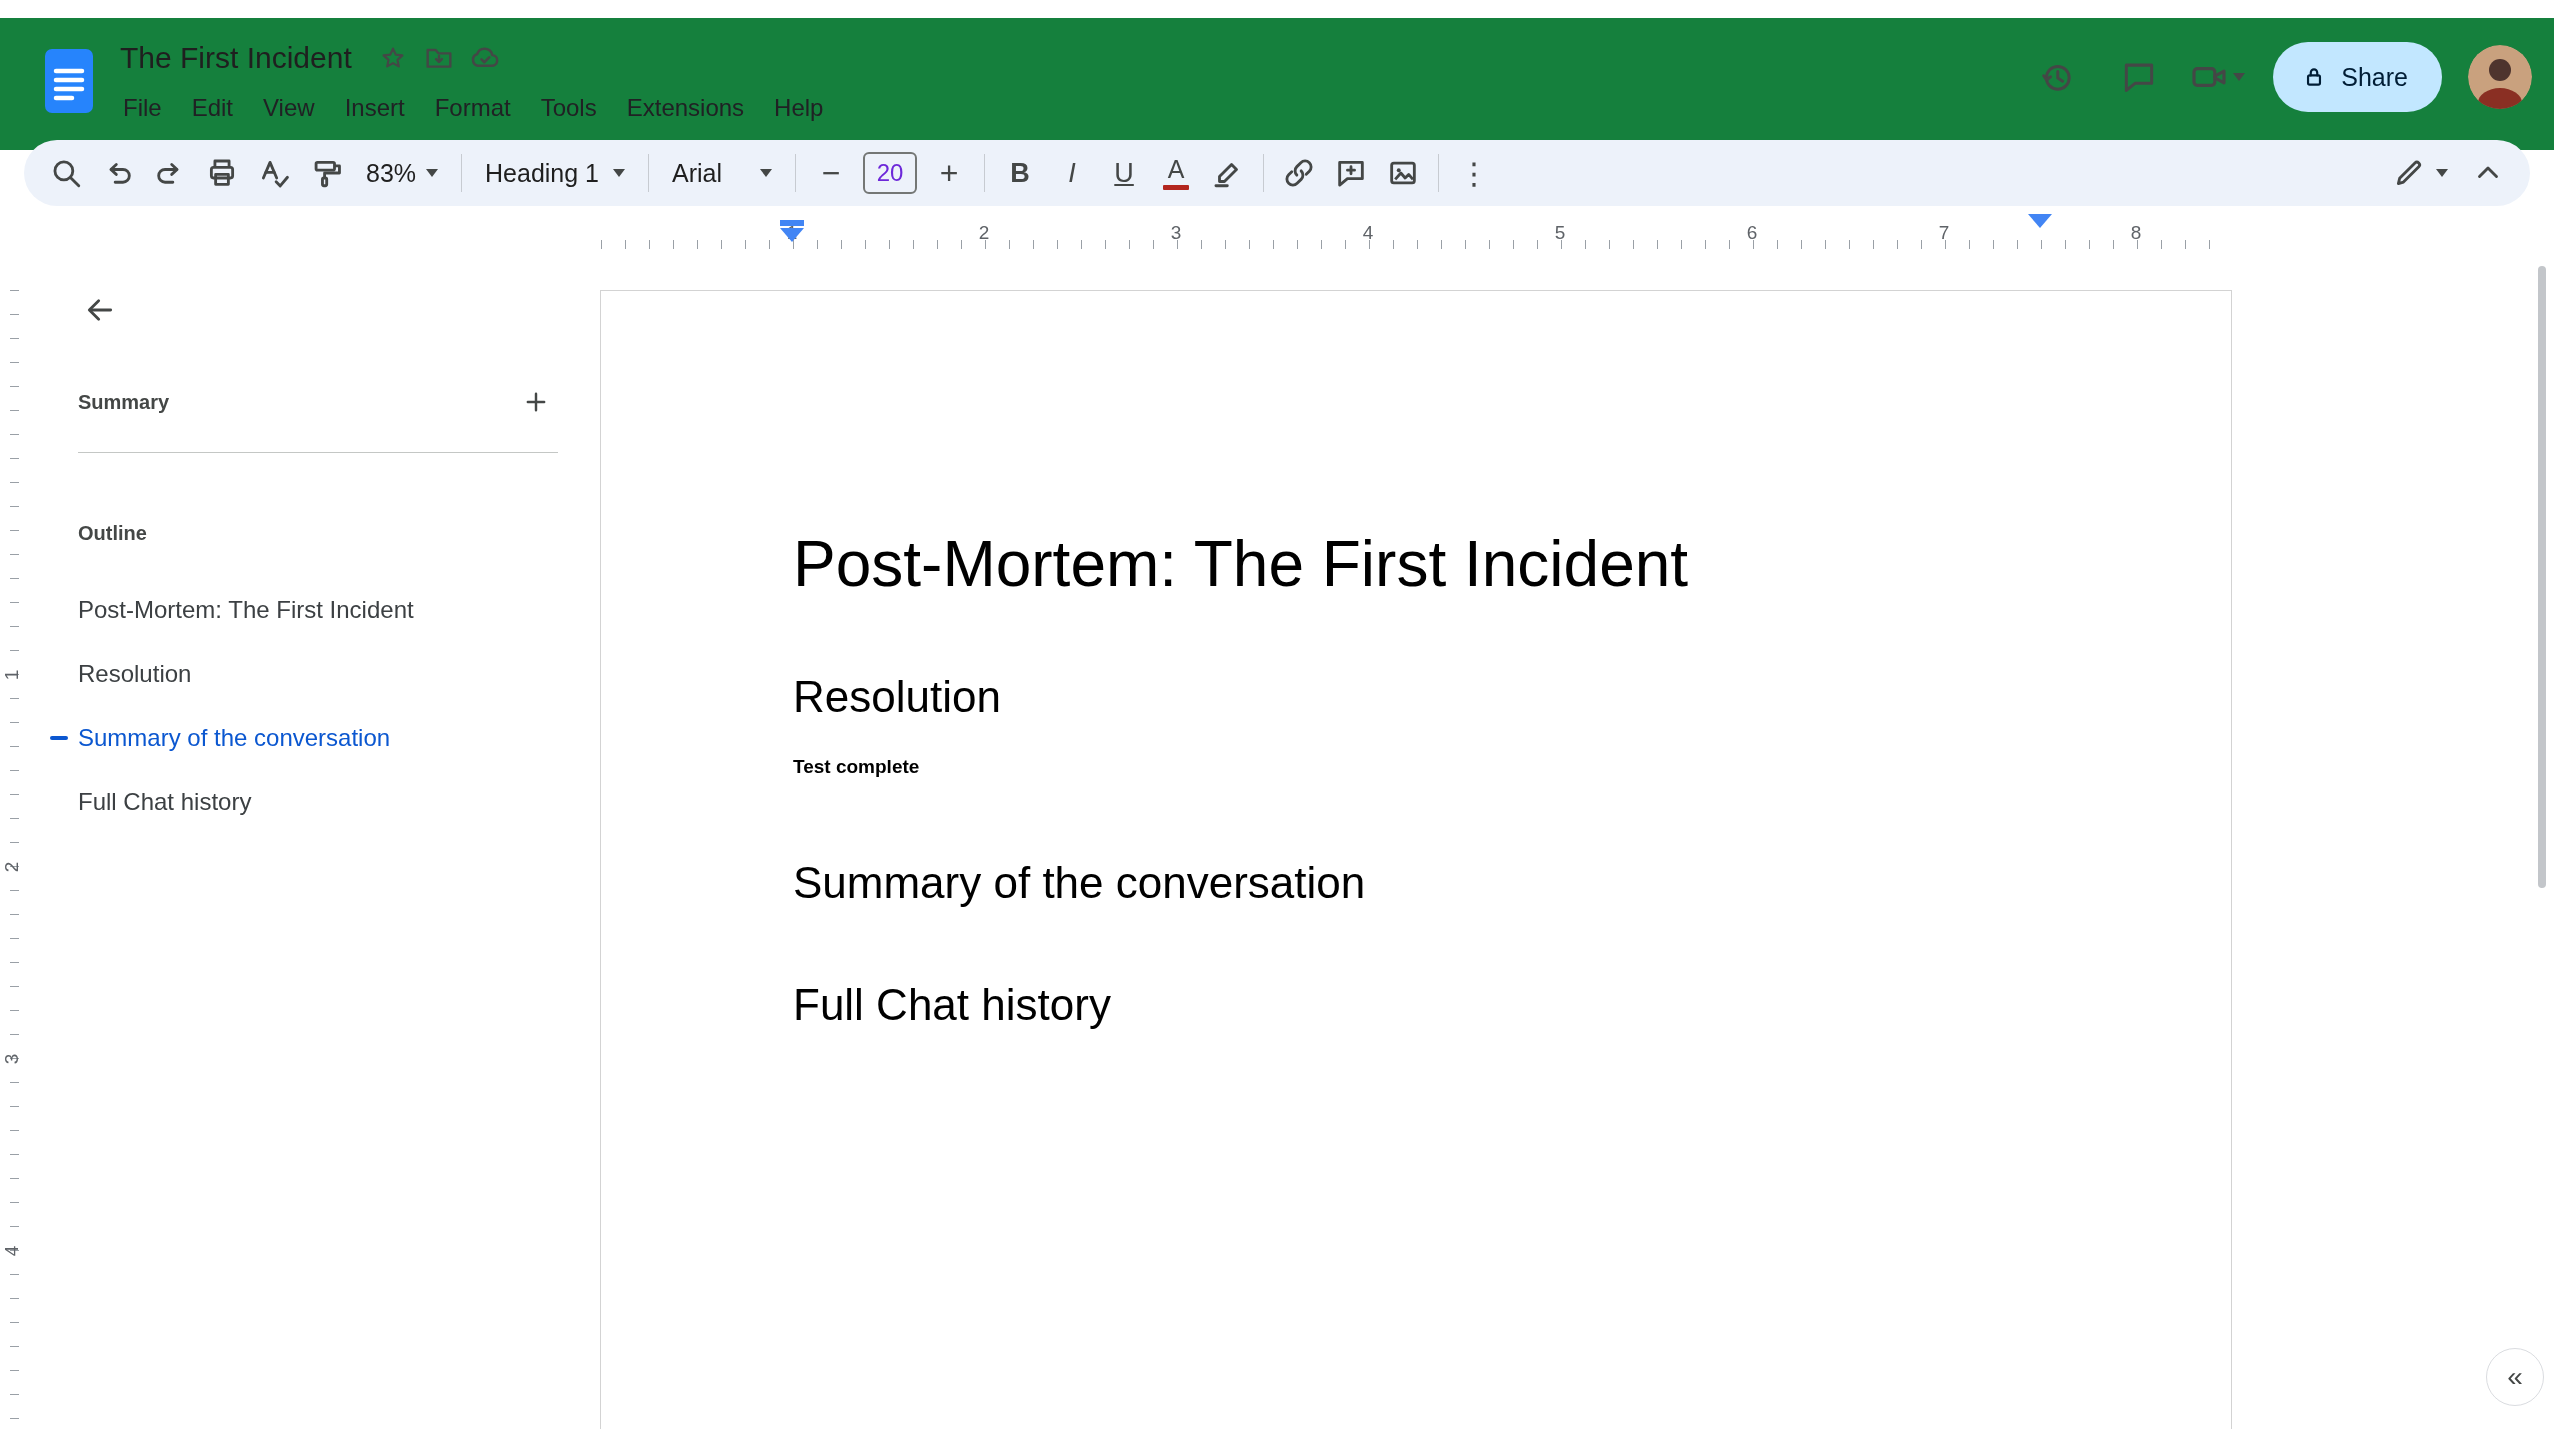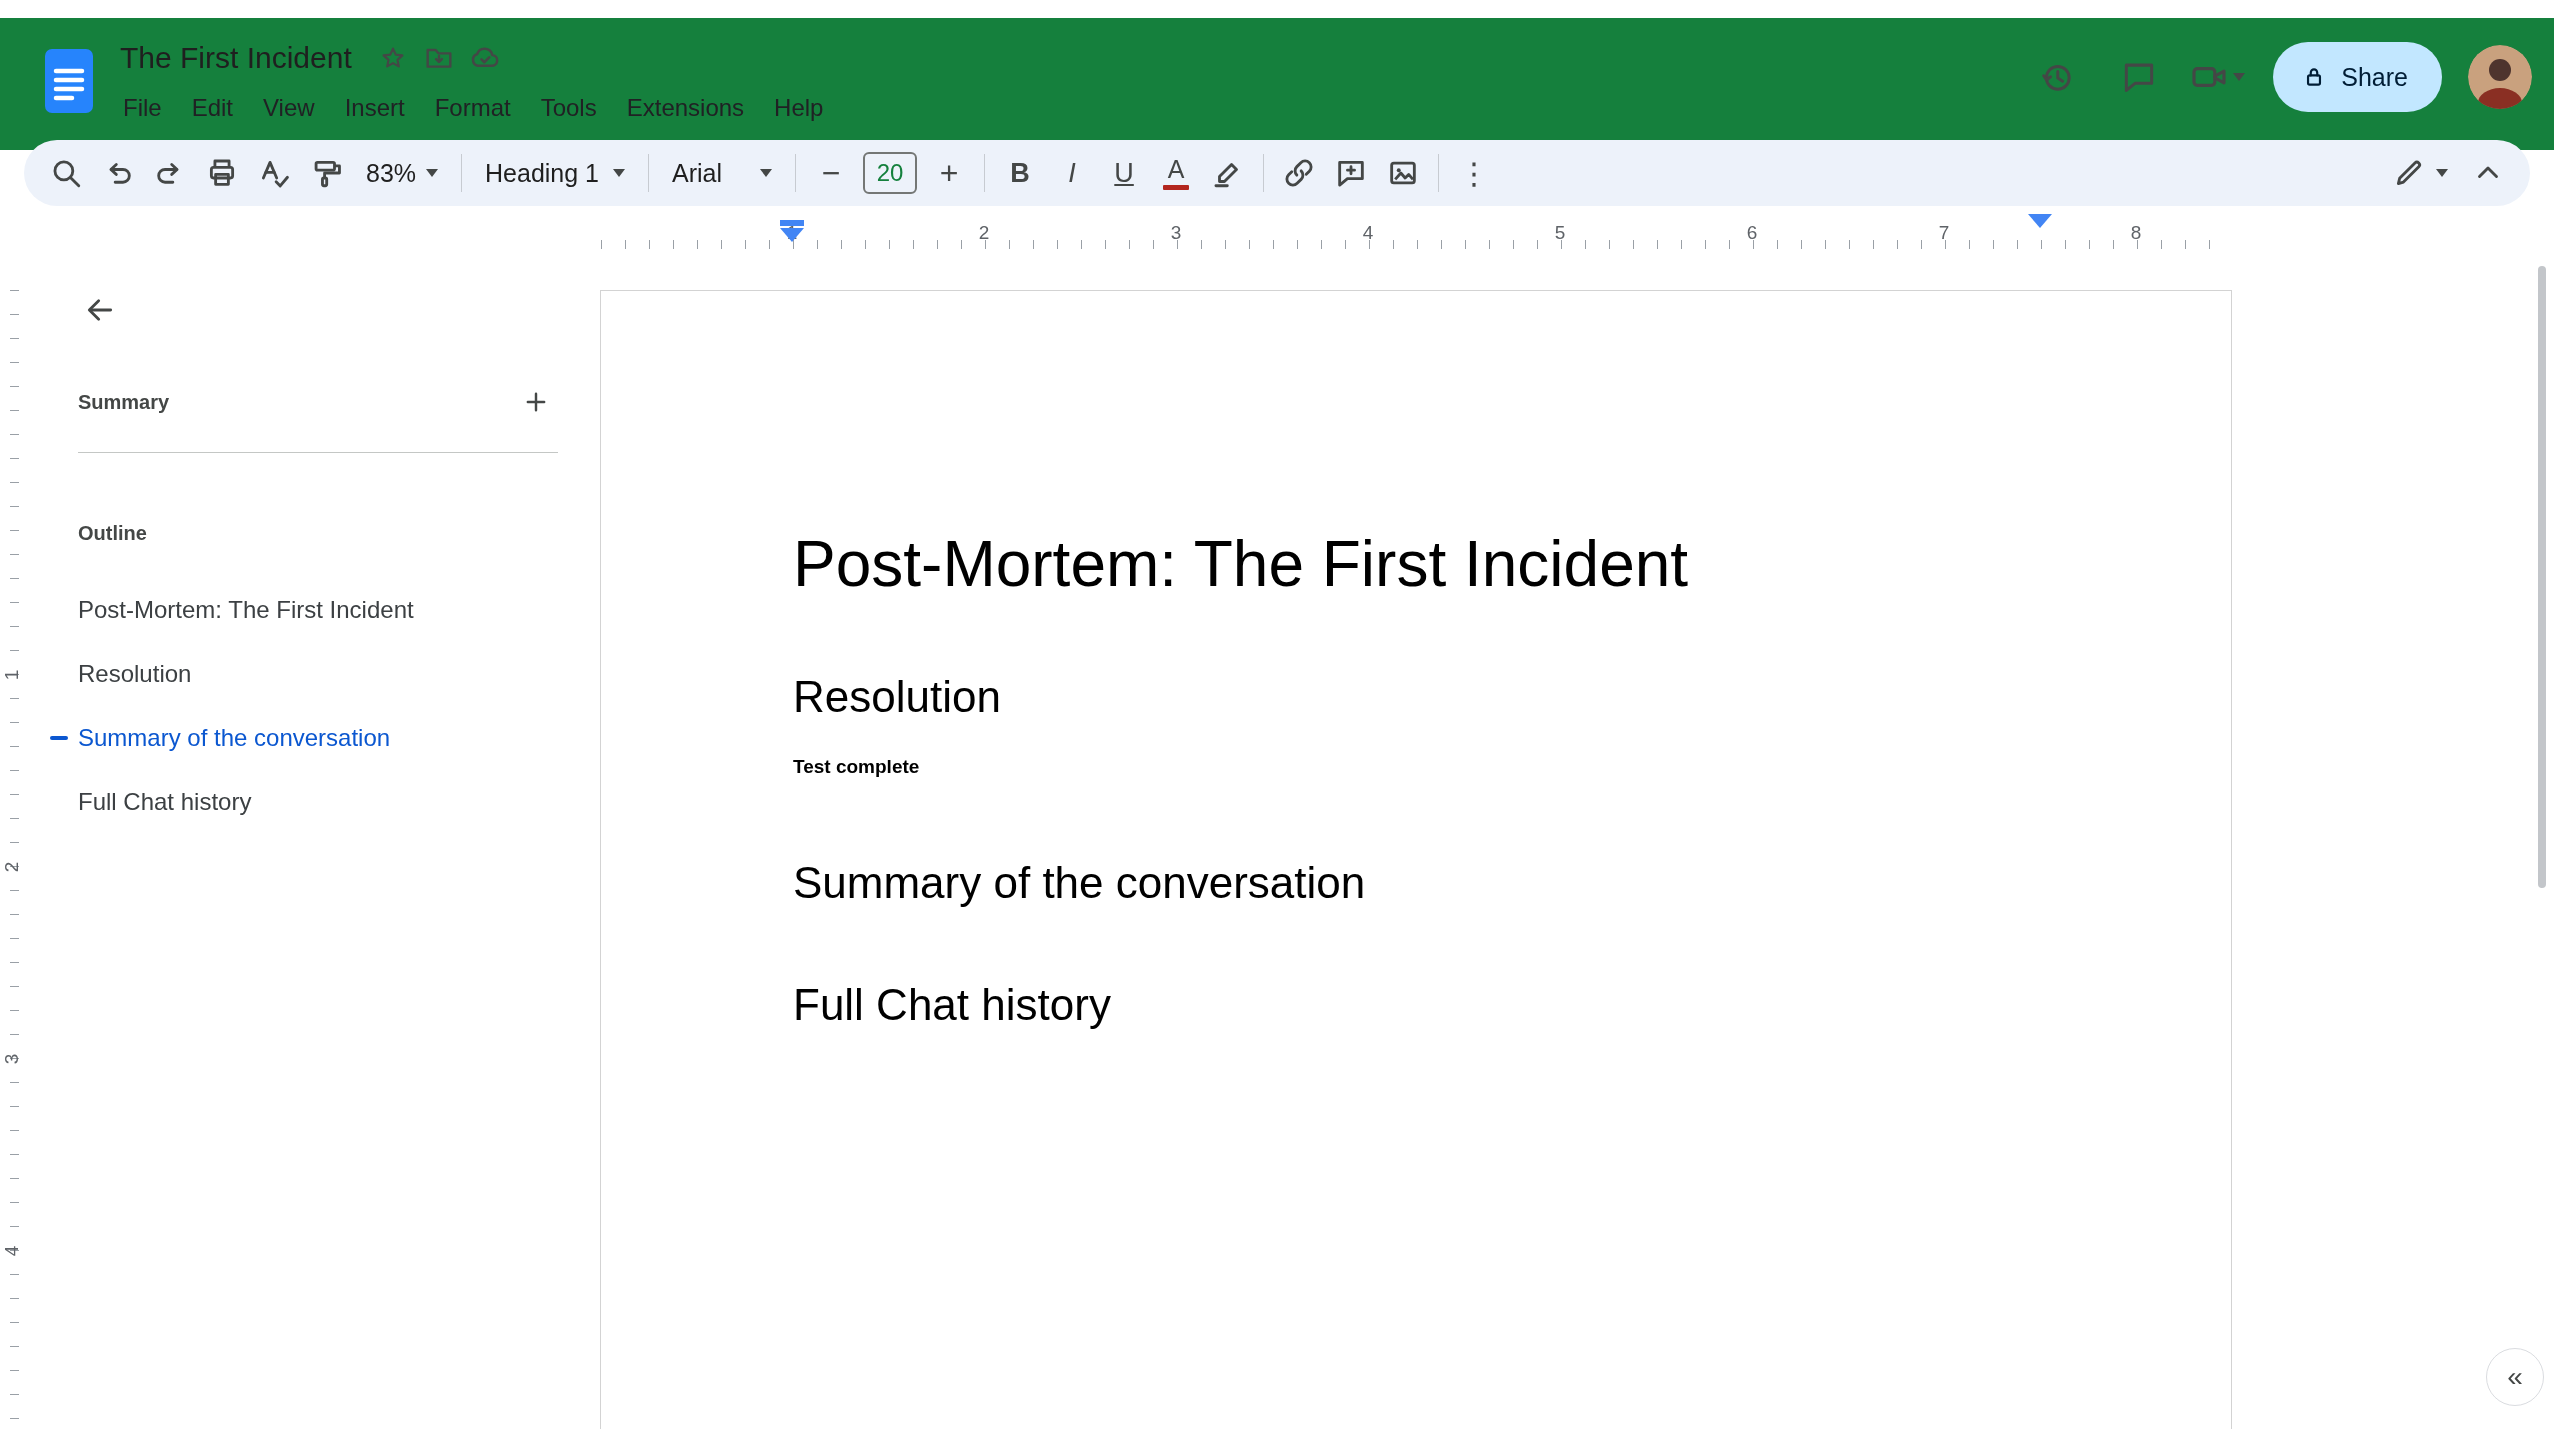--- a/index.html
+++ b/index.html
@@ -30,21 +30,21 @@
   .caret { width:0; height:0; border-left:6px solid transparent; border-right:6px solid transparent; border-top:8px solid #444746; display:inline-block; }
 
   
   .toolbar { position:absolute; left:24px; right:24px; top:140px; height:66px; background:#edf2fa; border-radius:33px; display:flex; align-items:center; padding:0 16px; }
   .tbtn { min-width:52px; height:52px; border-radius:26px; display:flex; align-items:center; justify-content:center; cursor:pointer; color:#444746; }
   .tdiv { width:1px; height:38px; background:#c7cbd1; margin:0 9px; }
   .tool-select { display:flex; align-items:center; gap:10px; padding:0 14px; height:52px; border-radius:8px; cursor:pointer; }
   .tool-select .lbl { font-size:25px; color:#1f1f1f; }
   .style-select .lbl { min-width:118px; }
   .font-select .lbl { min-width:78px; }
-  .size-box { width:54px; height:42px; border:2px solid #747775; border-radius:6px; display:flex; align-items:center; justify-content:center; font-size:24px; color:#15803d; margin:0 6px; cursor:text; }
+  .size-box { width:54px; height:42px; border:2px solid #747775; border-radius:6px; display:flex; align-items:center; justify-content:center; font-size:24px; color:#6d28d9; margin:0 6px; cursor:text; }
   .fmt-letter { font-size:27px; color:#444746; }
   .fmt-b { font-weight:700; }
   .fmt-i { font-style:italic; }
   .fmt-u { text-decoration:underline; }
   .color-a { display:flex; flex-direction:column; align-items:center; line-height:1; }
   .color-a .a { font-size:25px; font-weight:500; color:#444746; }
   .color-a .bar { width:26px; height:5px; background:#b3261e; margin-top:3px; border-radius:1px; }
   .more-dots { font-size:30px; color:#444746; }
   .toolbar-spacer { flex:1; }
   .minusplus { font-size:32px; color:#444746; }

